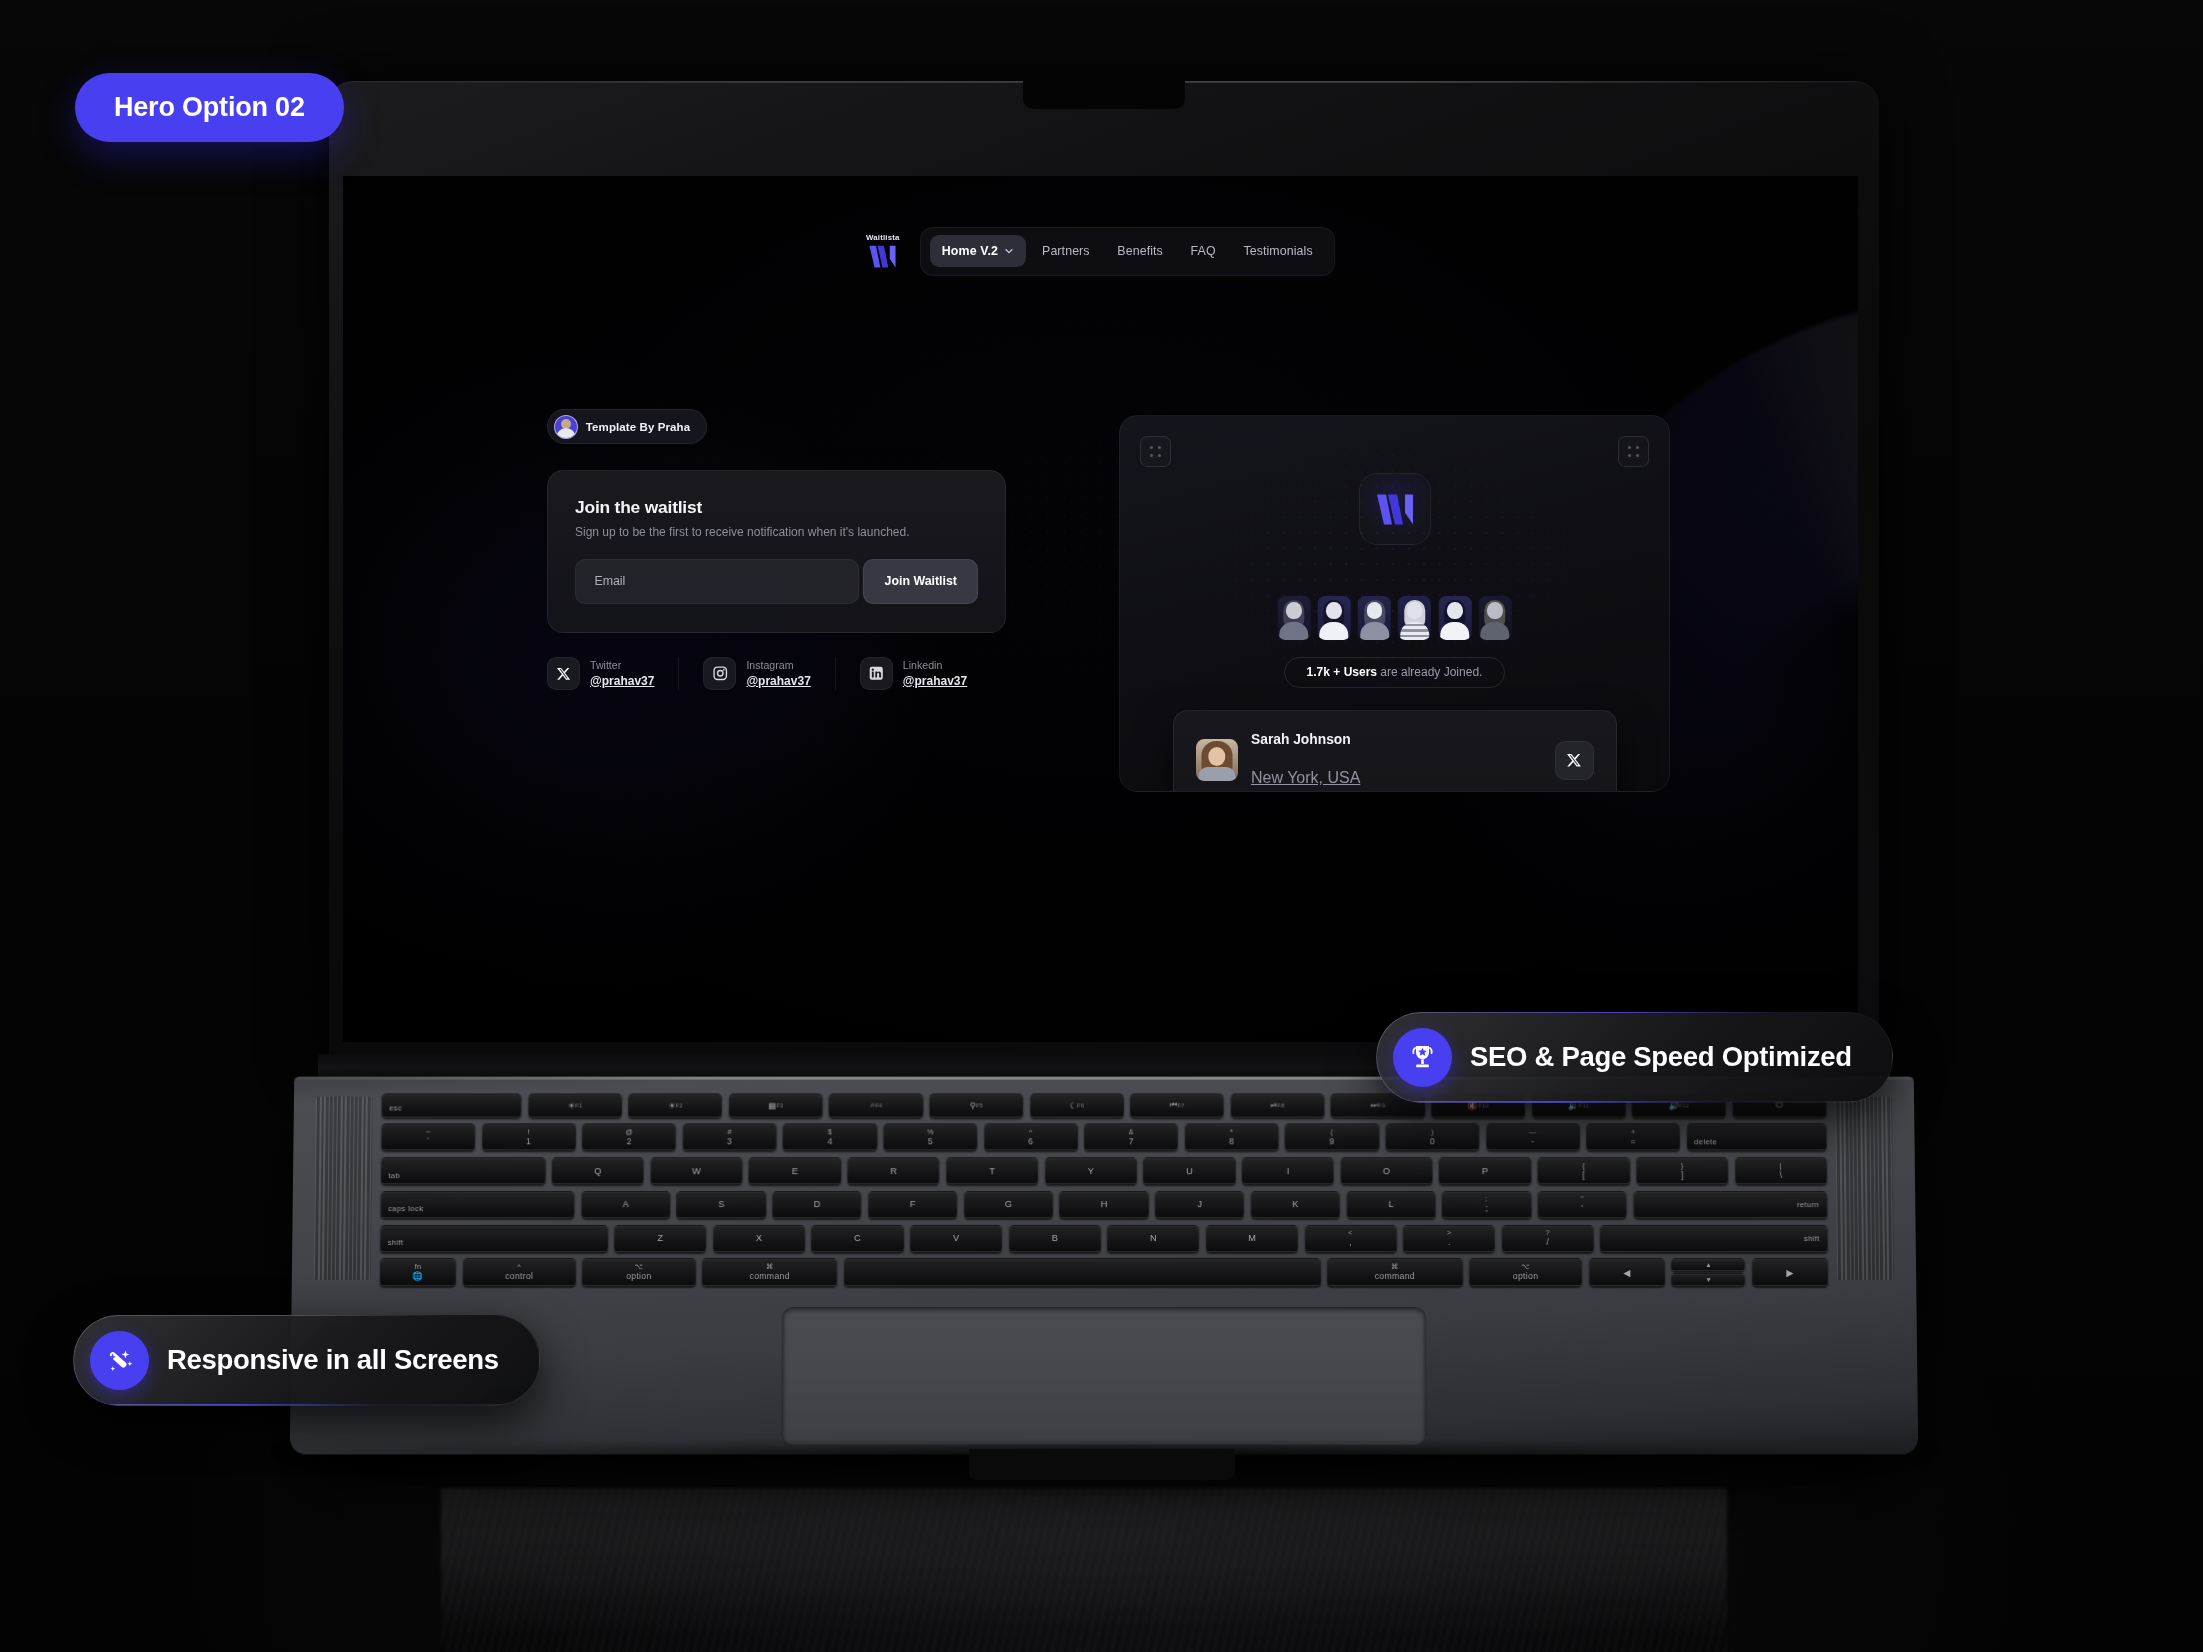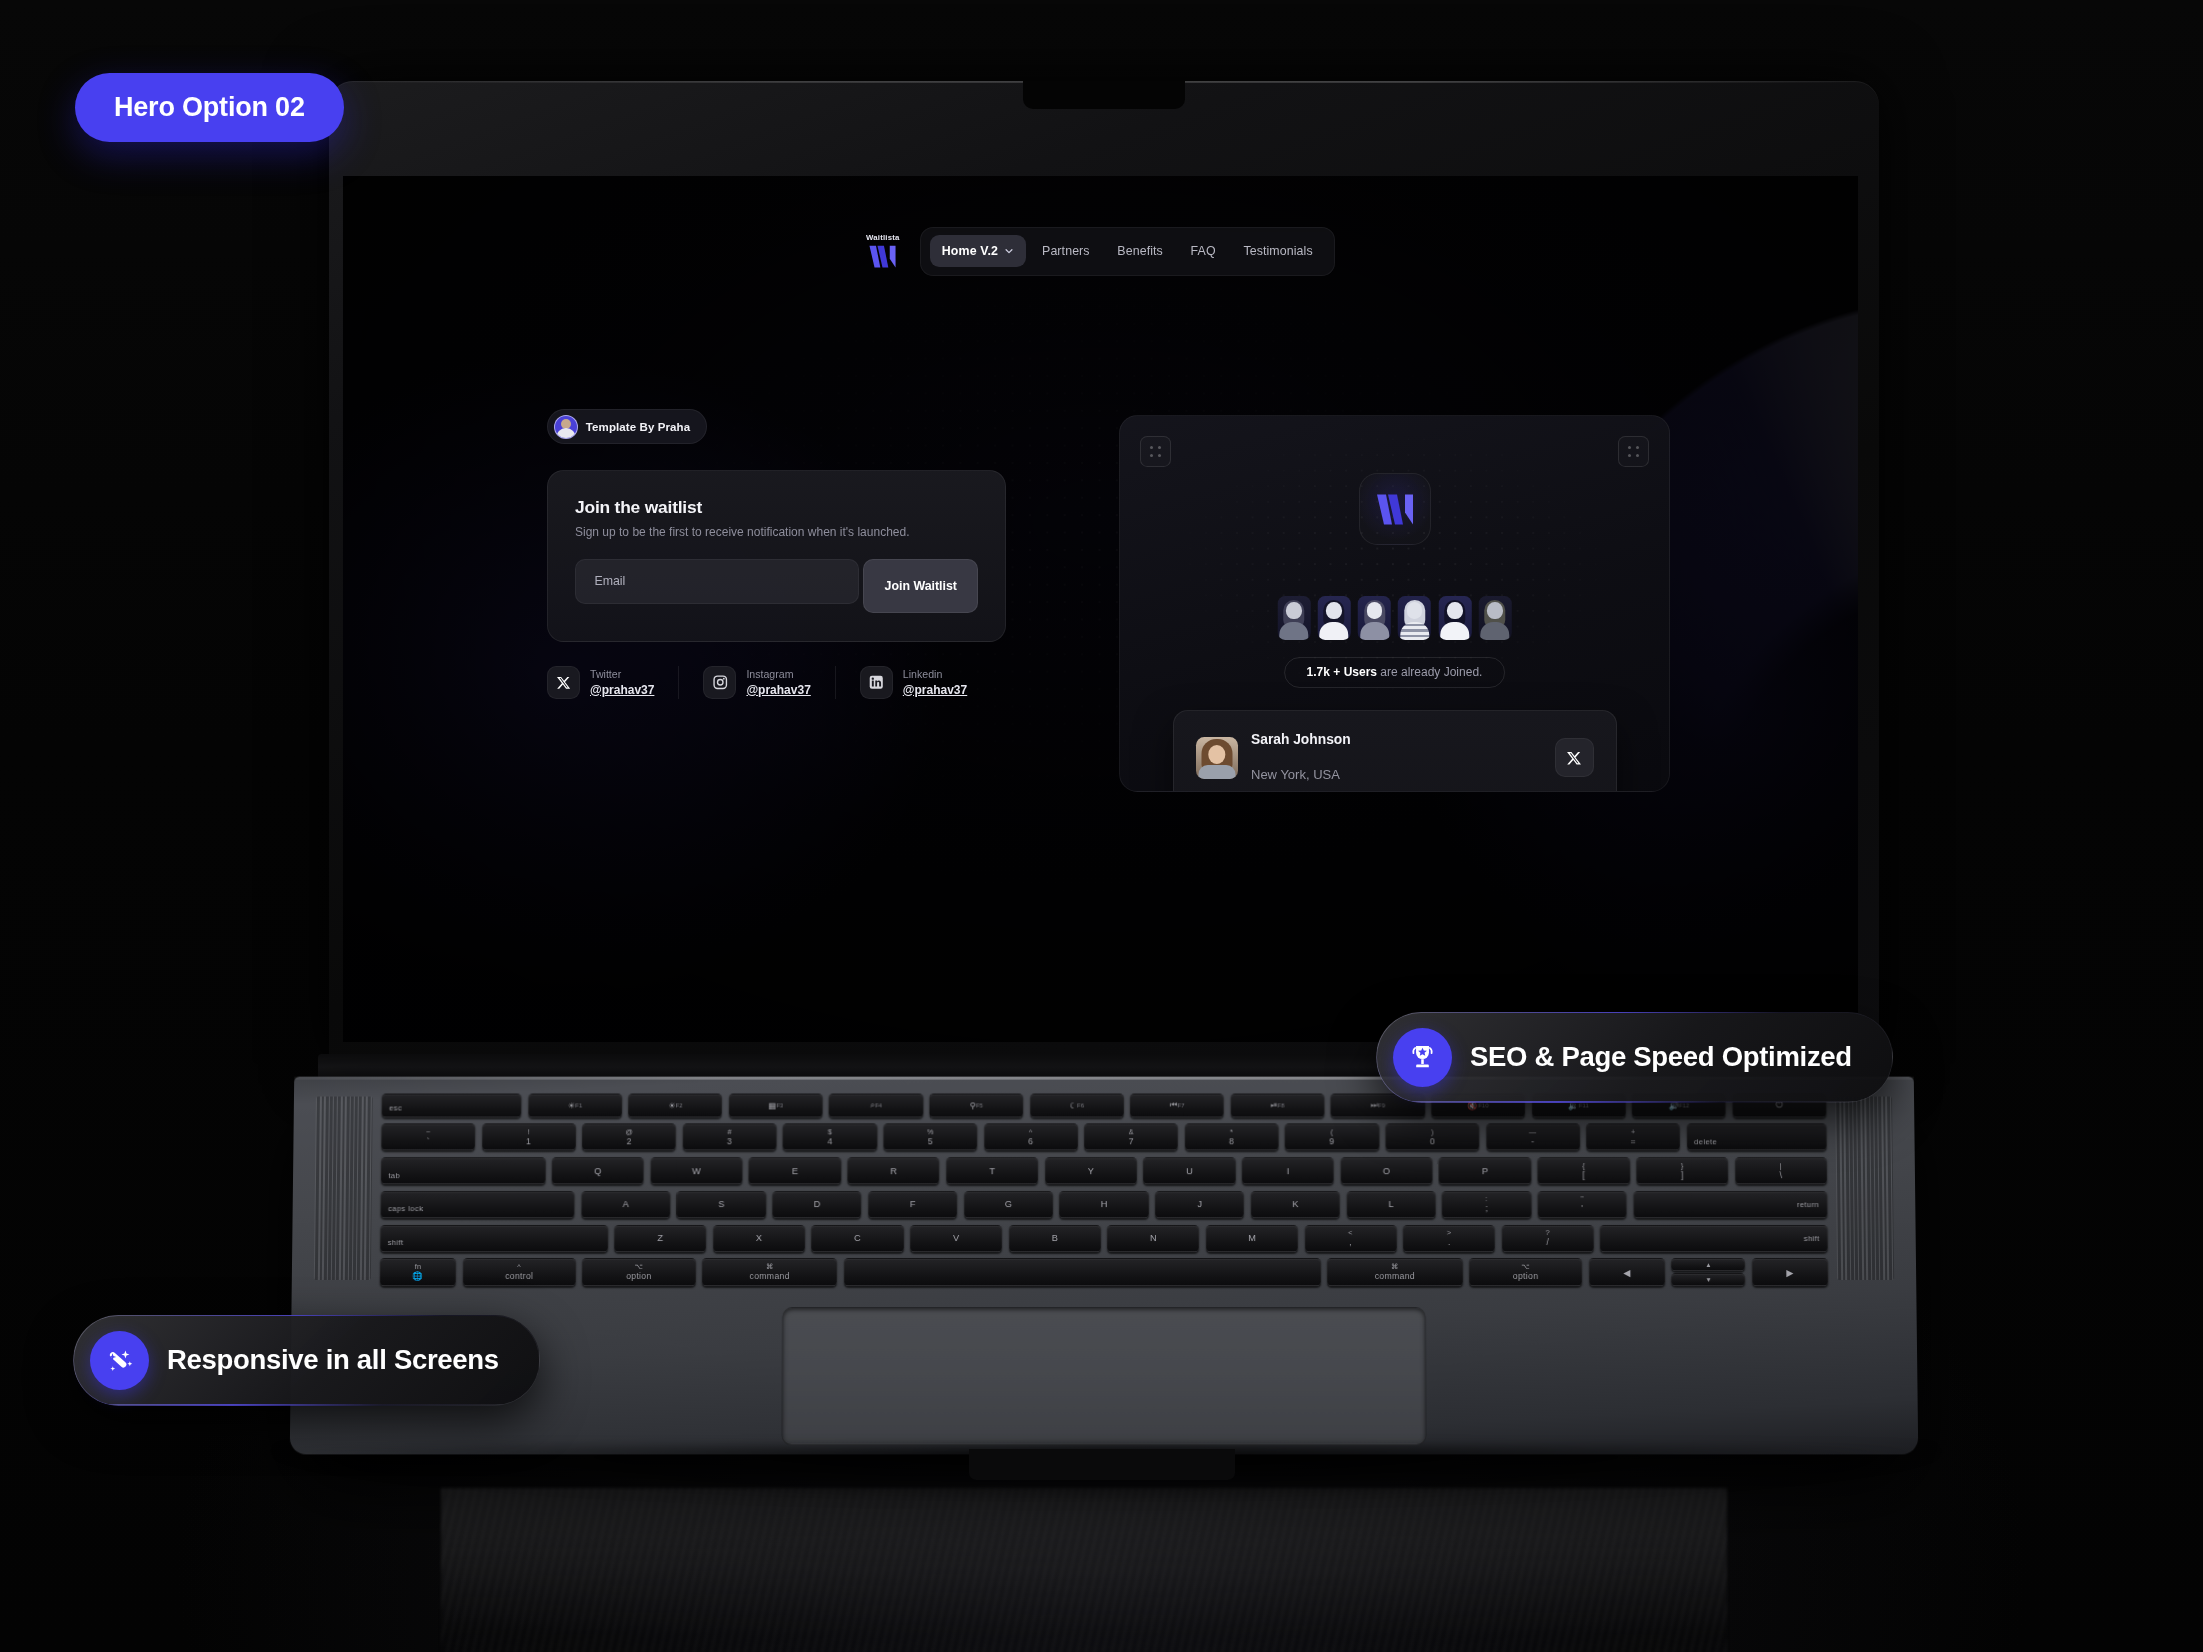--- a/index.html
+++ b/index.html
@@ -146,21 +146,21 @@
   }
   .wl-title{ font-size:17.4px; font-weight:700; color:#f4f4f8; letter-spacing:-0.2px; }
   .wl-sub{ margin-top:6.4px; font-size:12px; color:#8e8e9c; }
   .wl-row{ margin-top:20px; display:flex; gap:4px; }
   .wl-input{
     flex:1; height:45px; padding:0 18.4px; display:flex; align-items:center;
     background:rgba(44,44,52,.62); border:0.9px solid rgba(255,255,255,.05);
     border-radius:10px; font-size:12.4px; color:#b0b0bd;
   }
   .wl-btn{
-    height:54px; padding:0 20px; display:flex; align-items:center; justify-content:center;
+    height:45px; padding:0 20px; display:flex; align-items:center; justify-content:center;
     background:rgba(58,58,70,.95); border:0.9px solid rgba(255,255,255,.07);
     border-radius:10px; font-size:12.4px; font-weight:700; color:#fff; white-space:nowrap;
   }
 
   .socials{ margin-top:24px; display:flex; align-items:center; }
   .soc{ display:flex; align-items:center; gap:10px; padding-right:24px; }
   .soc + .soc{ padding-left:24px; border-left:0.9px solid rgba(255,255,255,.08); }
   .soc-ic{
     width:33px; height:33px; border-radius:9.2px; background:rgba(28,28,34,.9);
     border:0.9px solid rgba(255,255,255,.05);
@@ -221,21 +221,21 @@
     background:linear-gradient(180deg,#17171d,#141419);
     border:0.9px solid rgba(255,255,255,.07); border-radius:14.7px;
     box-shadow:0 16.5px 37px rgba(0,0,0,.55);
   }
   .t-head{ display:flex; align-items:center; gap:13px; }
   .t-av{ width:42px; height:42px; border-radius:8.3px; overflow:hidden; position:relative; background:linear-gradient(180deg,#c9b6a2,#7d6a59); flex:0 0 auto; }
   .t-av .hair{ position:absolute; left:50%; transform:translateX(-50%); top:1.8px; width:31px; height:35px; border-radius:14.7px 14.7px 9.2px 9.2px; background:#6d4b30; }
   .t-av .face{ position:absolute; left:50%; transform:translateX(-50%); top:8.3px; width:17.4px; height:19px; border-radius:50%; background:#e4c2a4; }
   .t-av .body{ position:absolute; left:50%; transform:translateX(-50%); bottom:0; width:37px; height:13.8px; border-radius:9.2px 9.2px 0 0; background:#9aa0ab; }
   .t-name{ font-size:13.8px; font-weight:700; color:#f2f2f7; line-height:1.3; }
-  .t-loc{ font-size:13px; color:#93939f; line-height:1.45; margin-top:17px; }
+  .t-loc{ font-size:16px; color:#93939f; line-height:1.45; margin-top:17px;text-decoration:underline; }
   .t-x{
     margin-left:auto; width:39px; height:39px; border-radius:10px;
     background:rgba(38,38,46,.9); border:0.9px solid rgba(255,255,255,.05);
     display:flex; align-items:center; justify-content:center;
   }
   .t-div{ margin:15.6px 0 14.7px; border-top:0.9px dashed rgba(255,255,255,.13); }
 
   
   .hinge{
     position:absolute; left:318px; top:1054px; width:1572px; height:26px;

